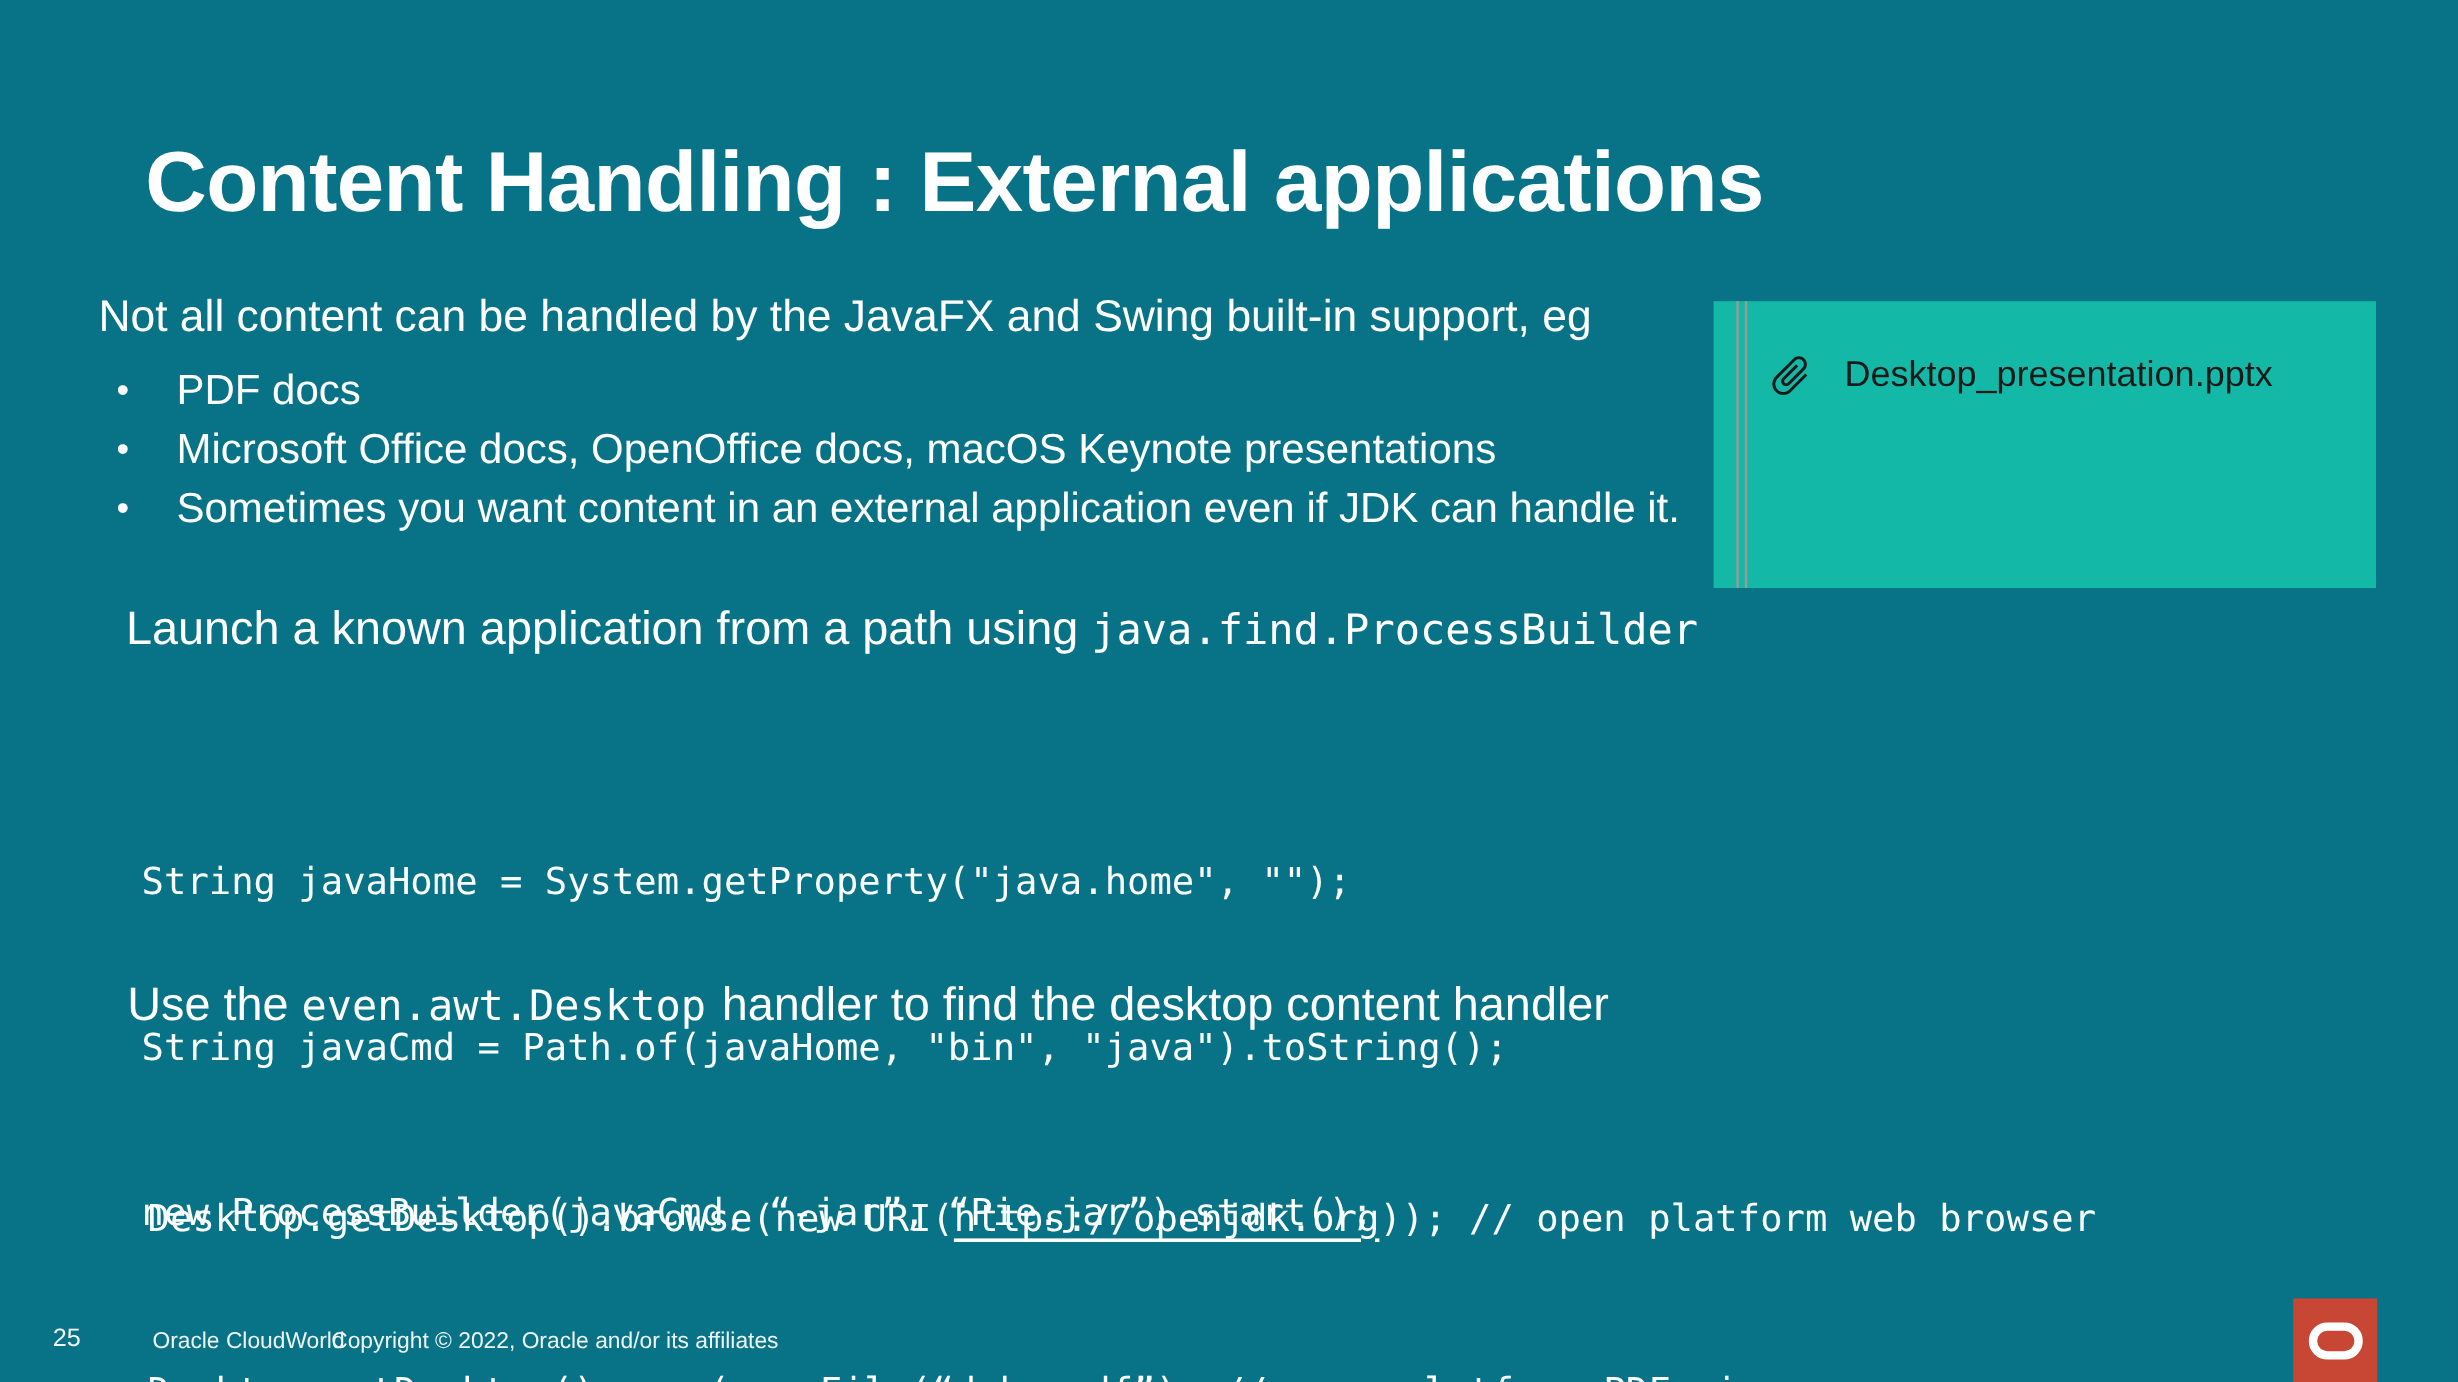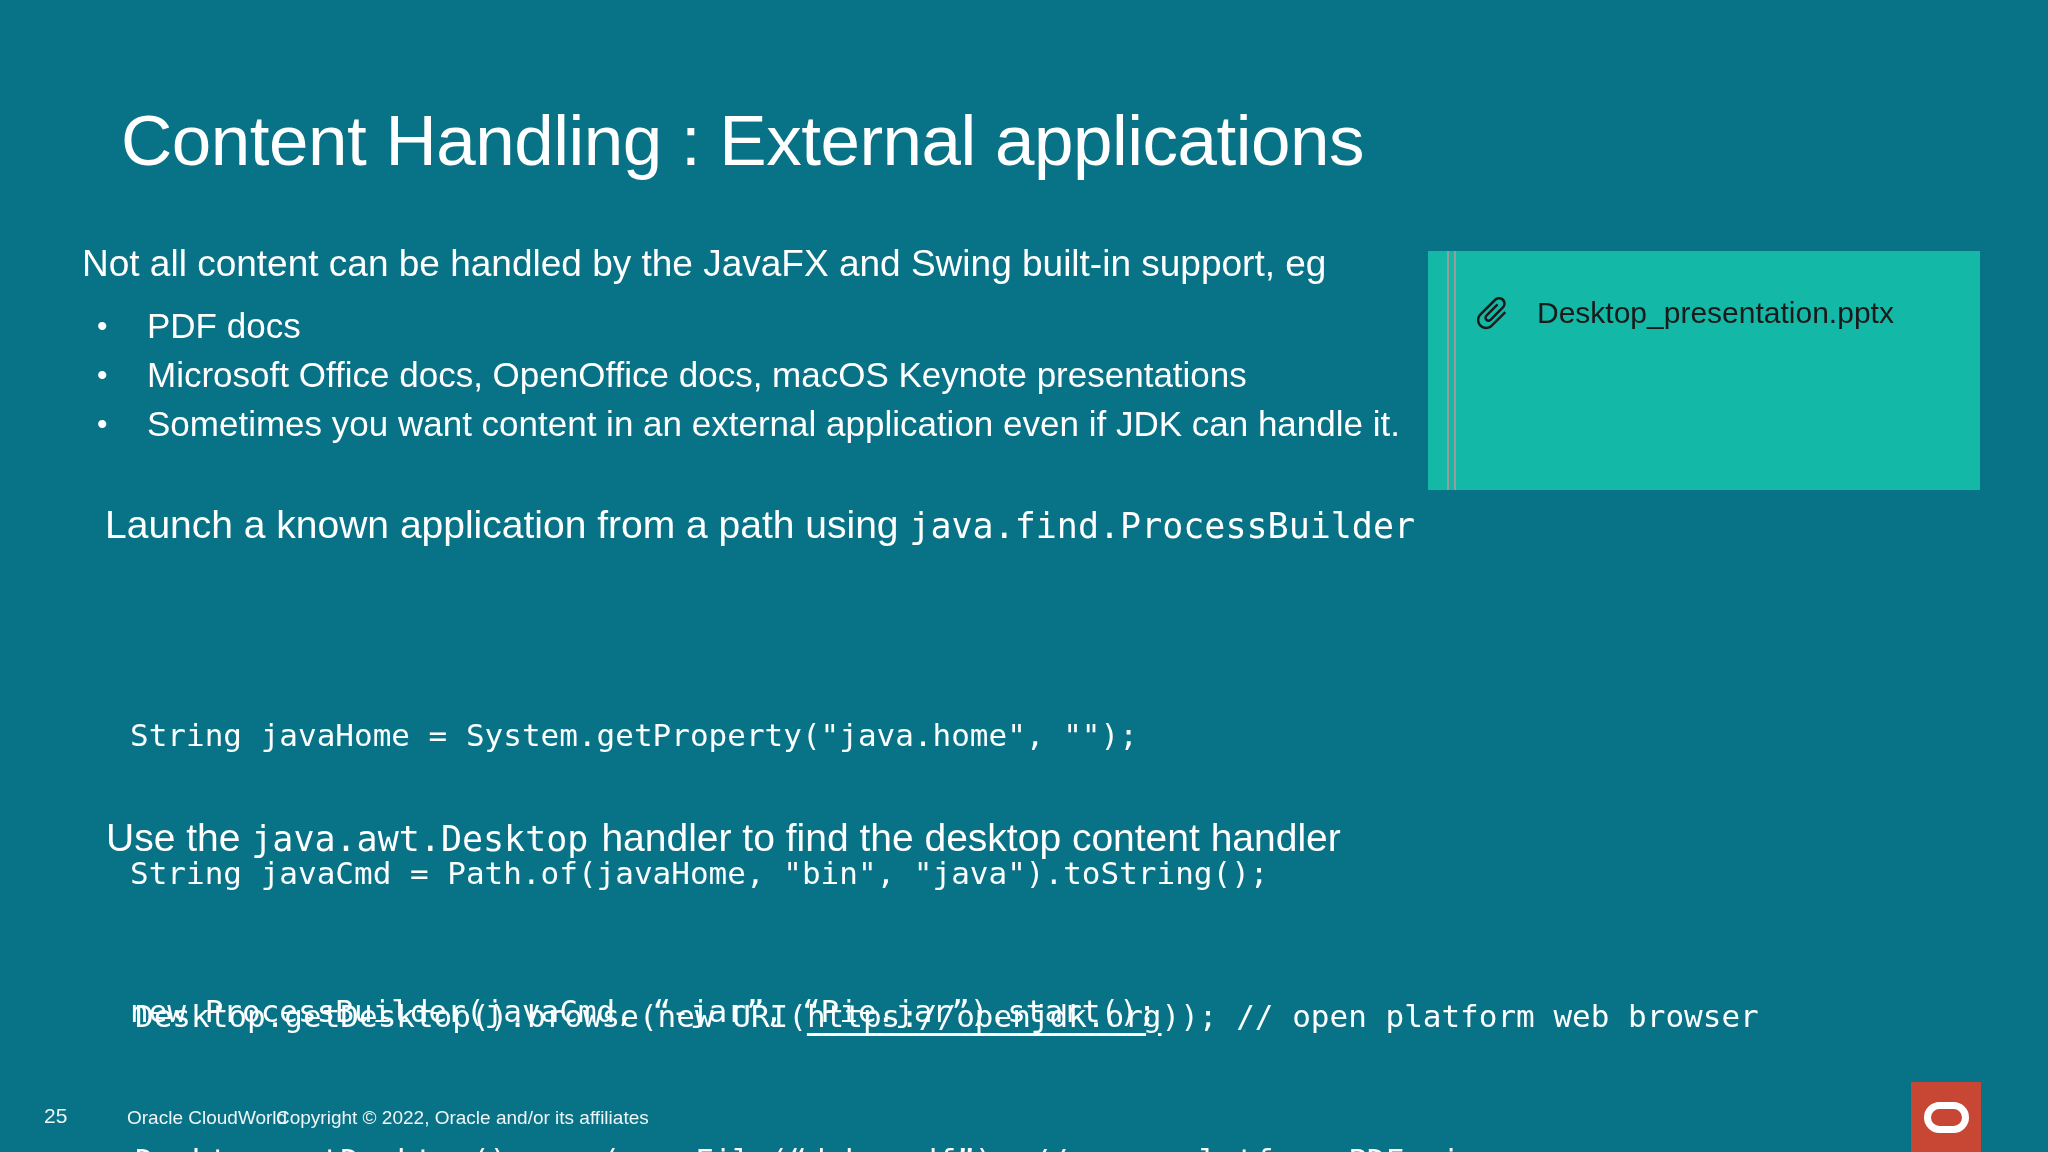--- a/index.html
+++ b/index.html
@@ -12,24 +12,24 @@
     width: 2048px;
     height: 1152px;
     background: #087287;
     overflow: hidden;
     font-family: "Liberation Sans", sans-serif;
     color: #ffffff;
   }
   .title {
     position: absolute;
     left: 121px;
-    top: 100px;
+    top: 112px;
     margin: 0;
     font-size: 71px;
-    font-weight: normal;
+    font-weight: bold;
     letter-spacing: -0.5px;
     color: #ffffff;
     white-space: nowrap;
   }
   .intro {
     position: absolute;
     left: 82px;
     top: 243px;
     margin: 0;
     font-size: 37px;
@@ -69,21 +69,20 @@
     font-family: "DejaVu Sans Mono", monospace;
     font-size: 35px;
   }
   .desktop-suffix { margin-left: 13px; }
   .codeblock {
     position: absolute;
     font-family: "DejaVu Sans Mono", monospace;
     font-size: 31px;
     color: #fbfeff;
     white-space: pre;
-    margin-left: 12px;
   }
   .cb1 { left: 118px; top: 620px; line-height: 46px; }
   .cb2 { left: 123px; top: 896px; line-height: 48px; }
   .code-link {
     color: #fbfeff;
     text-decoration: underline;
     text-underline-offset: 6px;
   }
   .attachment-panel {
     position: absolute;
@@ -180,21 +179,21 @@
     <span>Launch a known application from a path using </span><span class="code-inline">java.find.ProcessBuilder</span>
   </p>
 
   <div class="codeblock cb1">
     <div>String javaHome = System.getProperty("java.home", "");</div>
     <div>String javaCmd = Path.of(javaHome, "bin", "java").toString();</div>
     <div>new ProcessBuilder(javaCmd, “-jar”, “Pie.jar”).start();</div>
   </div>
 
   <p class="desktop-line">
-    <span>Use the </span><span class="code-inline">java.awt.Desktop</span><span class="desktop-suffix">handler to find the desktop content handler</span>
+    <span>Use the </span><span class="code-inline">even.awt.Desktop</span><span class="desktop-suffix">handler to find the desktop content handler</span>
   </p>
 
   <div class="codeblock cb2">
     <div><span>Desktop.getDesktop().browse(new URI(</span><a href="#" class="code-link">https://openjdk.org</a><span>)); // open platform web browser</span></div>
     <div>Desktop.getDesktop().open(new File(“duke.pdf”); // open platform PDF viewer</div>
   </div>
 
   <div class="attachment-panel">
     <div class="vline v1"></div>
     <div class="vline v2"></div>

